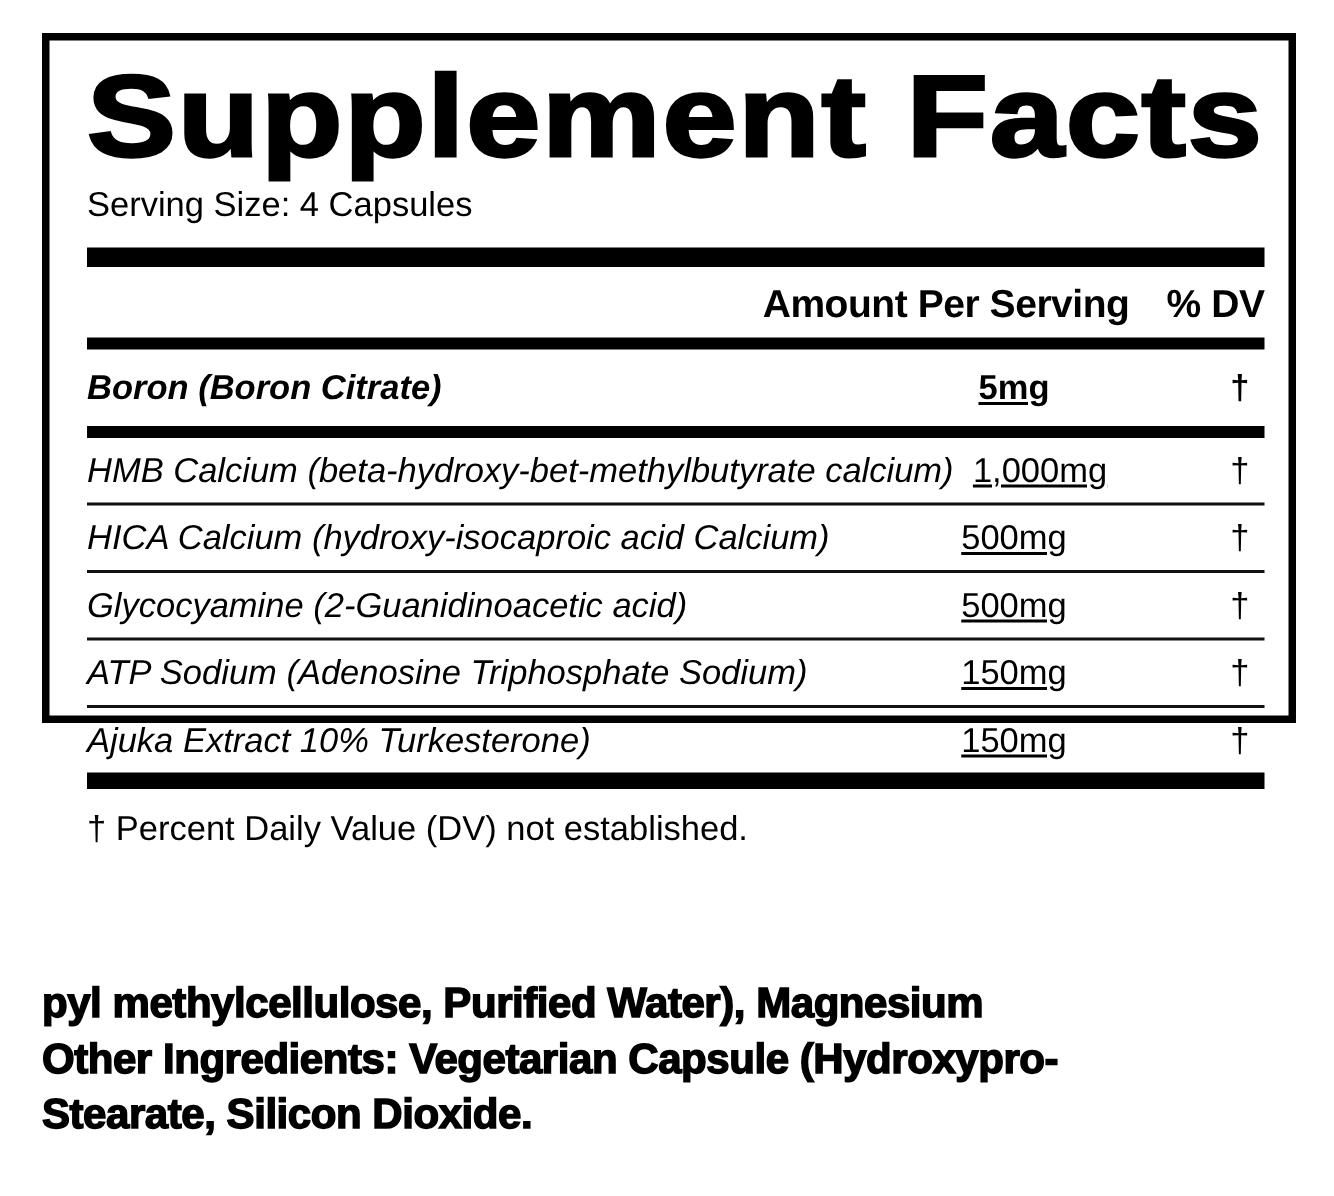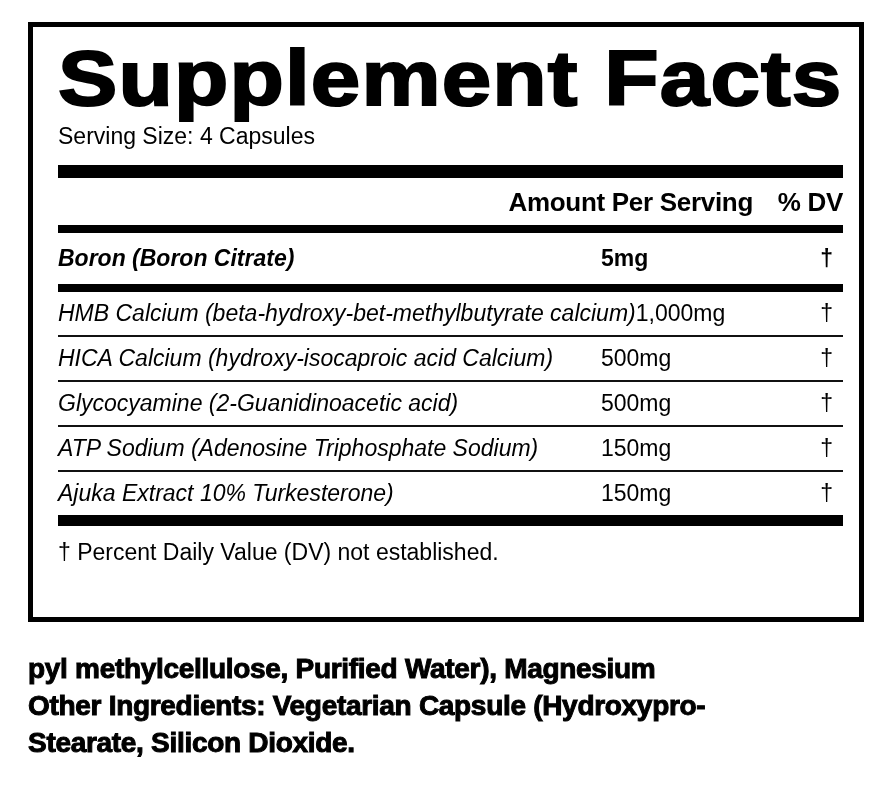--- a/index.html
+++ b/index.html
@@ -11,21 +11,21 @@
     font-family: "Liberation Sans", sans-serif;
     color: #000000;
     position: relative;
     overflow: hidden;
   }
   .facts-box {
     position: absolute;
     left: 28px;
     top: 22px;
     width: 836px;
-    height: 600px;
+    height: 460px;
     border: 5px solid #000;
     box-sizing: border-box;
     padding: 0 16px 0 25px;
     background: #fff;
   }
   .title {
     font-size: 77px;
     font-weight: bold;
     line-height: 1.0;
     letter-spacing: 1px;
@@ -63,22 +63,24 @@
     font-size: 23px;
   }
   .col-name {
     flex: 1 1 auto;
     white-space: nowrap;
     font-style: italic;
   }
   .col-amt {
     flex: 0 1 150px;
     min-width: max-content;
+    text-align: center;
     margin-right: 20px;
     white-space: nowrap;
+    text-decoration: underline;
   }
   .col-dv {
     flex: 0 0 72px;
     text-align: right;
     padding-right: 0;
     box-sizing: border-box;
   }
   .col-dv .dagger { padding-right: 10px; }
   .primary-row {
     font-weight: bold;

